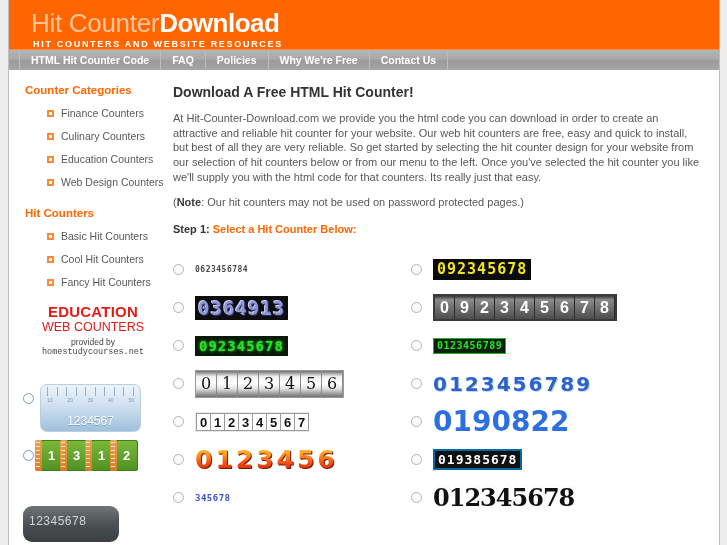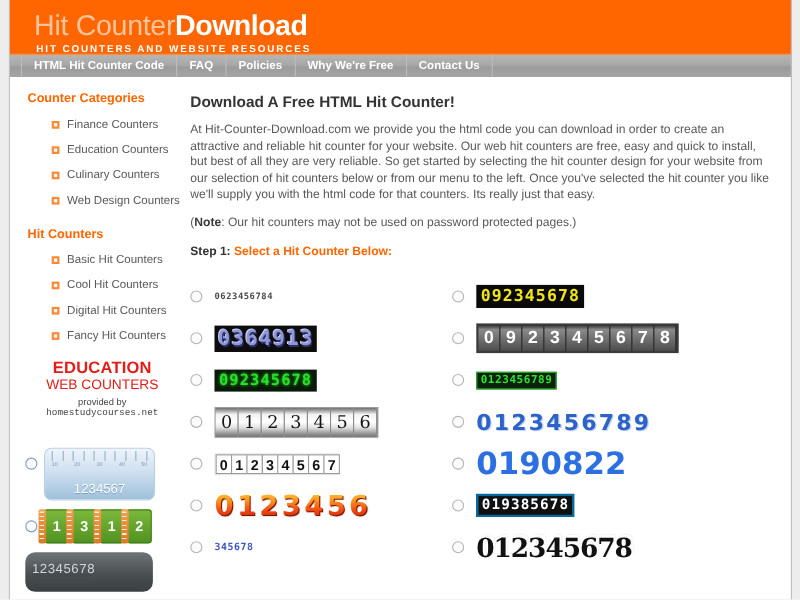--- a/index.html
+++ b/index.html
@@ -211,24 +211,25 @@
     background: linear-gradient(to bottom,#f0a050 0%,#d97b24 100%);
   }
   .book:after {
     content: "";
     position: absolute; left: -4px; top: 2px; width: 4px; height: 27px;
     background: repeating-linear-gradient(to bottom,#fff 0 1px,transparent 1px 4px);
     opacity: .85;
   }
   
   .calc {
-    width: 116px; height: 36px;
+    width: 96px; height: 36px;
     border-radius: 9px;
     background: linear-gradient(to bottom,#6f7477 0%,#4a4f52 55%,#3a3f42 100%);
     padding: 5px 6px;
+    margin-top: 27px;
   }
   .calc .scr {
     height: 20px;
     border-radius: 4px;
     background: linear-gradient(to bottom,#5e6468,#43484b);
     color: #cfd6d9;
     font-size: 12px;
     text-align: center;
     line-height: 20px;
     letter-spacing: 0.5px;
@@ -459,44 +460,40 @@
 
       <div id="sidebar">
         <div class="side-head">Counter Categories</div>
 
         <div class="side-item">
           <span class="bullet"></span>
           <span>Finance Counters</span>
         </div>
         <div class="side-item">
           <span class="bullet"></span>
-          <span>Education Counters</span>
+          <span>Culinary Counters</span>
         </div>
         <div class="side-item">
           <span class="bullet"></span>
-          <span>Culinary Counters</span>
+          <span>Education Counters</span>
         </div>
         <div class="side-item">
           <span class="bullet"></span>
           <span>Web Design Counters</span>
         </div>
 
         <div class="side-head second">Hit Counters</div>
 
         <div class="side-item">
           <span class="bullet"></span>
           <span>Basic Hit Counters</span>
         </div>
         <div class="side-item">
           <span class="bullet"></span>
           <span>Cool Hit Counters</span>
-        </div>
-        <div class="side-item">
-          <span class="bullet"></span>
-          <span>Digital Hit Counters</span>
         </div>
         <div class="side-item">
           <span class="bullet"></span>
           <span>Fancy Hit Counters</span>
         </div>
 
         <div id="ad">
           <div class="ad-l1">EDUCATION</div>
           <div class="ad-l2">WEB COUNTERS</div>
           <div class="ad-l3">provided by</div>

